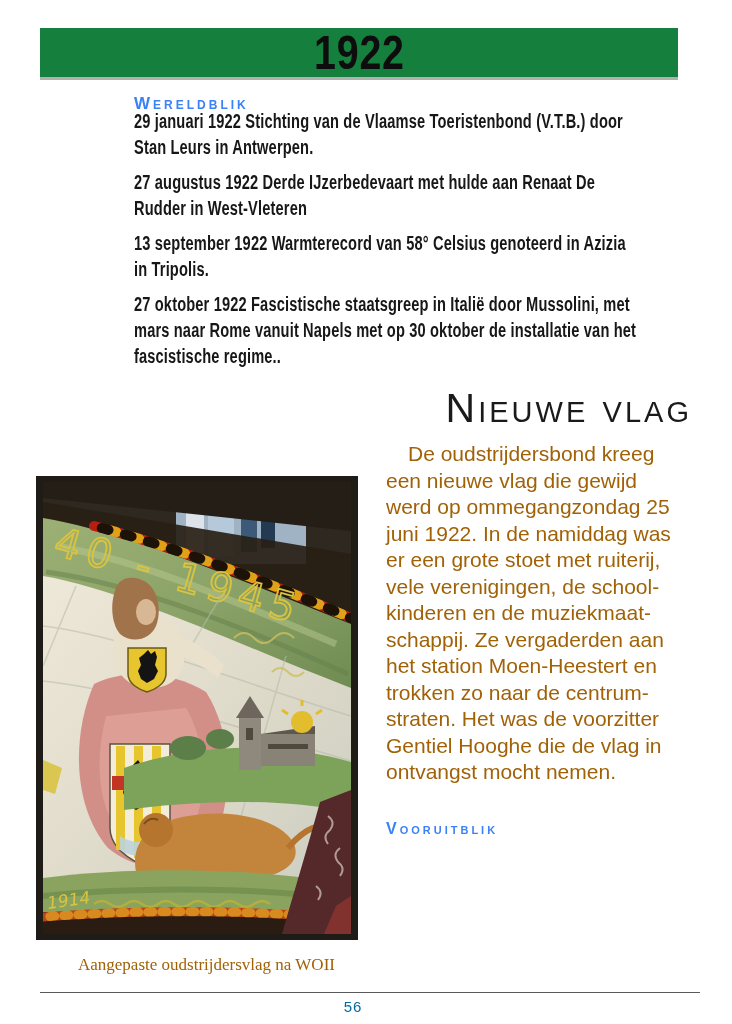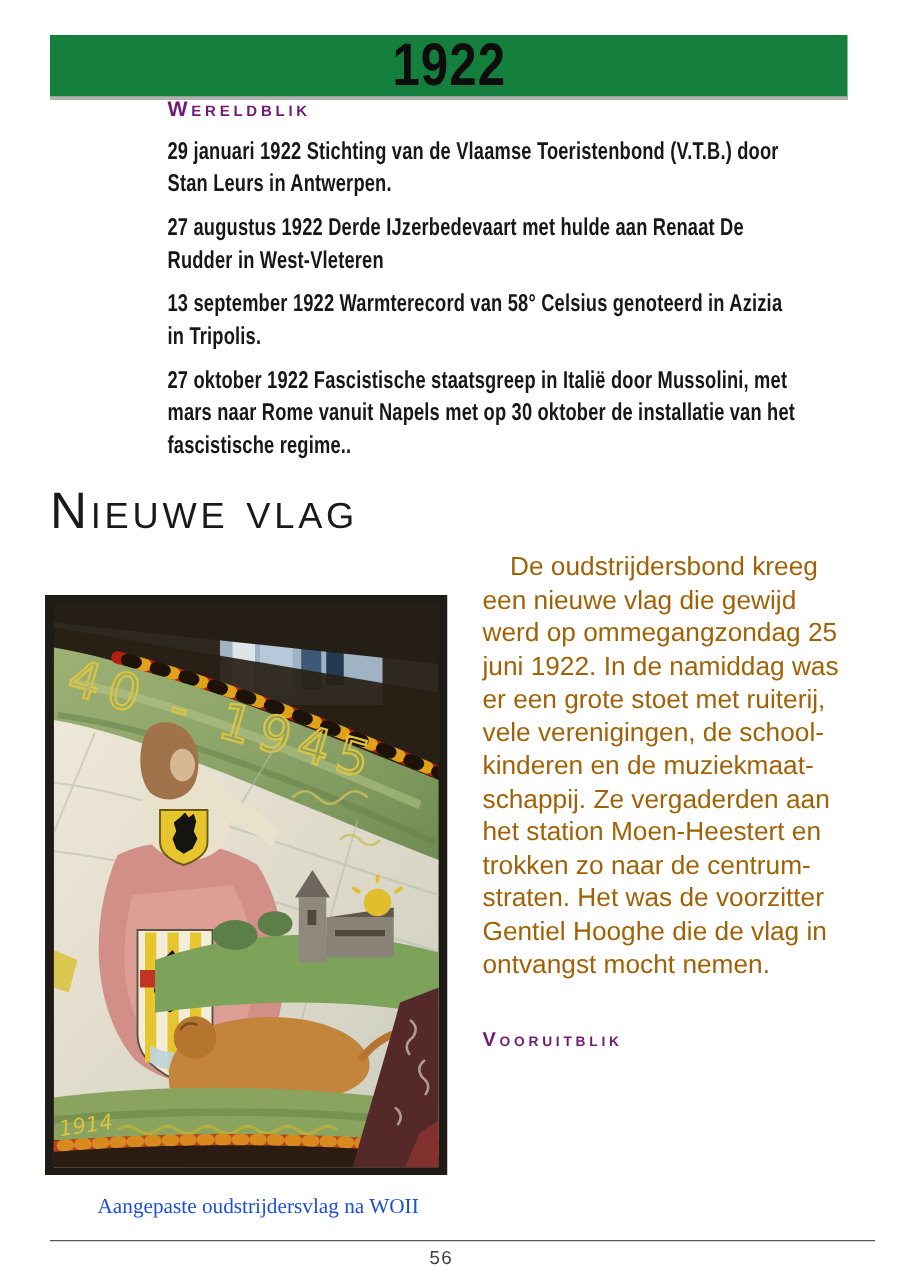--- a/index.html
+++ b/index.html
@@ -13,59 +13,59 @@
     background:#15803d;border-bottom:3px solid #b0b0b0;
     display:flex;align-items:center;justify-content:center;
   }
   .year-banner span{
     display:inline-block;transform:scaleX(.82);transform-origin:center;
     font-size:48px;font-weight:bold;color:#0d0d0d;letter-spacing:1px;line-height:1;
   }
   
   .sc-head{
     position:absolute;font-variant:small-caps;font-weight:bold;
-    font-size:17px;letter-spacing:3px;color:#701a75;
+    font-size:17px;letter-spacing:3px;color:#3b82f6;margin-top:16px;
   }
   .head-wereldblik{left:134px;top:78px;}
-  .head-vooruitblik{left:386px;top:824px;font-size:16px;}
+  .head-vooruitblik{left:386px;top:804px;font-size:16px;}
   
   .events{
     position:absolute;left:134px;top:108px;width:700px;
     transform:scaleX(.75);transform-origin:left top;
   }
   .events p{
     margin:0 0 9px 0;font-weight:bold;font-size:19.5px;line-height:26px;
     white-space:pre-line;color:#171717;letter-spacing:.2px;
   }
   
   .nieuwe-vlag-head{
-    position:absolute;left:40px;top:385px;width:652px;text-align:left;
+    position:absolute;left:40px;top:385px;width:652px;text-align:right;
     font-variant:small-caps;font-weight:400;font-size:41px;letter-spacing:3px;color:#1a1a1a;
   }
   
   .flag-photo{position:absolute;left:36px;top:476px;width:322px;height:464px;}
   .photo-caption{
     position:absolute;left:78px;top:955px;
-    font-family:"Liberation Serif",serif;font-size:17px;color:#1d4ed8;
+    font-family:"Liberation Serif",serif;font-size:17px;color:#a16207;
   }
   
   .col-right{
     position:absolute;left:386px;top:441px;width:336px;
     font-size:21px;line-height:26.5px;white-space:pre-line;text-indent:22px;color:#a16207;
   }
   .vooruit-body{
     position:absolute;left:386px;top:817px;width:336px;
     font-family:"Liberation Serif",serif;font-size:19.5px;line-height:26.5px;
     white-space:pre-line;color:#1b1b1b;
   }
   
   .footer-rule{position:absolute;left:40px;top:992px;width:660px;height:1px;background:#5a5a5a;}
   .page-number{
     position:absolute;left:0;top:998px;width:706px;text-align:center;
-    font-size:15px;color:#404040;letter-spacing:1px;
+    font-size:15px;color:#0369a1;letter-spacing:1px;
   }
 </style>
 </head>
 <body>
 
 <div class="page">
 
   <div class="year-banner">
     <span>1922</span>
   </div>

